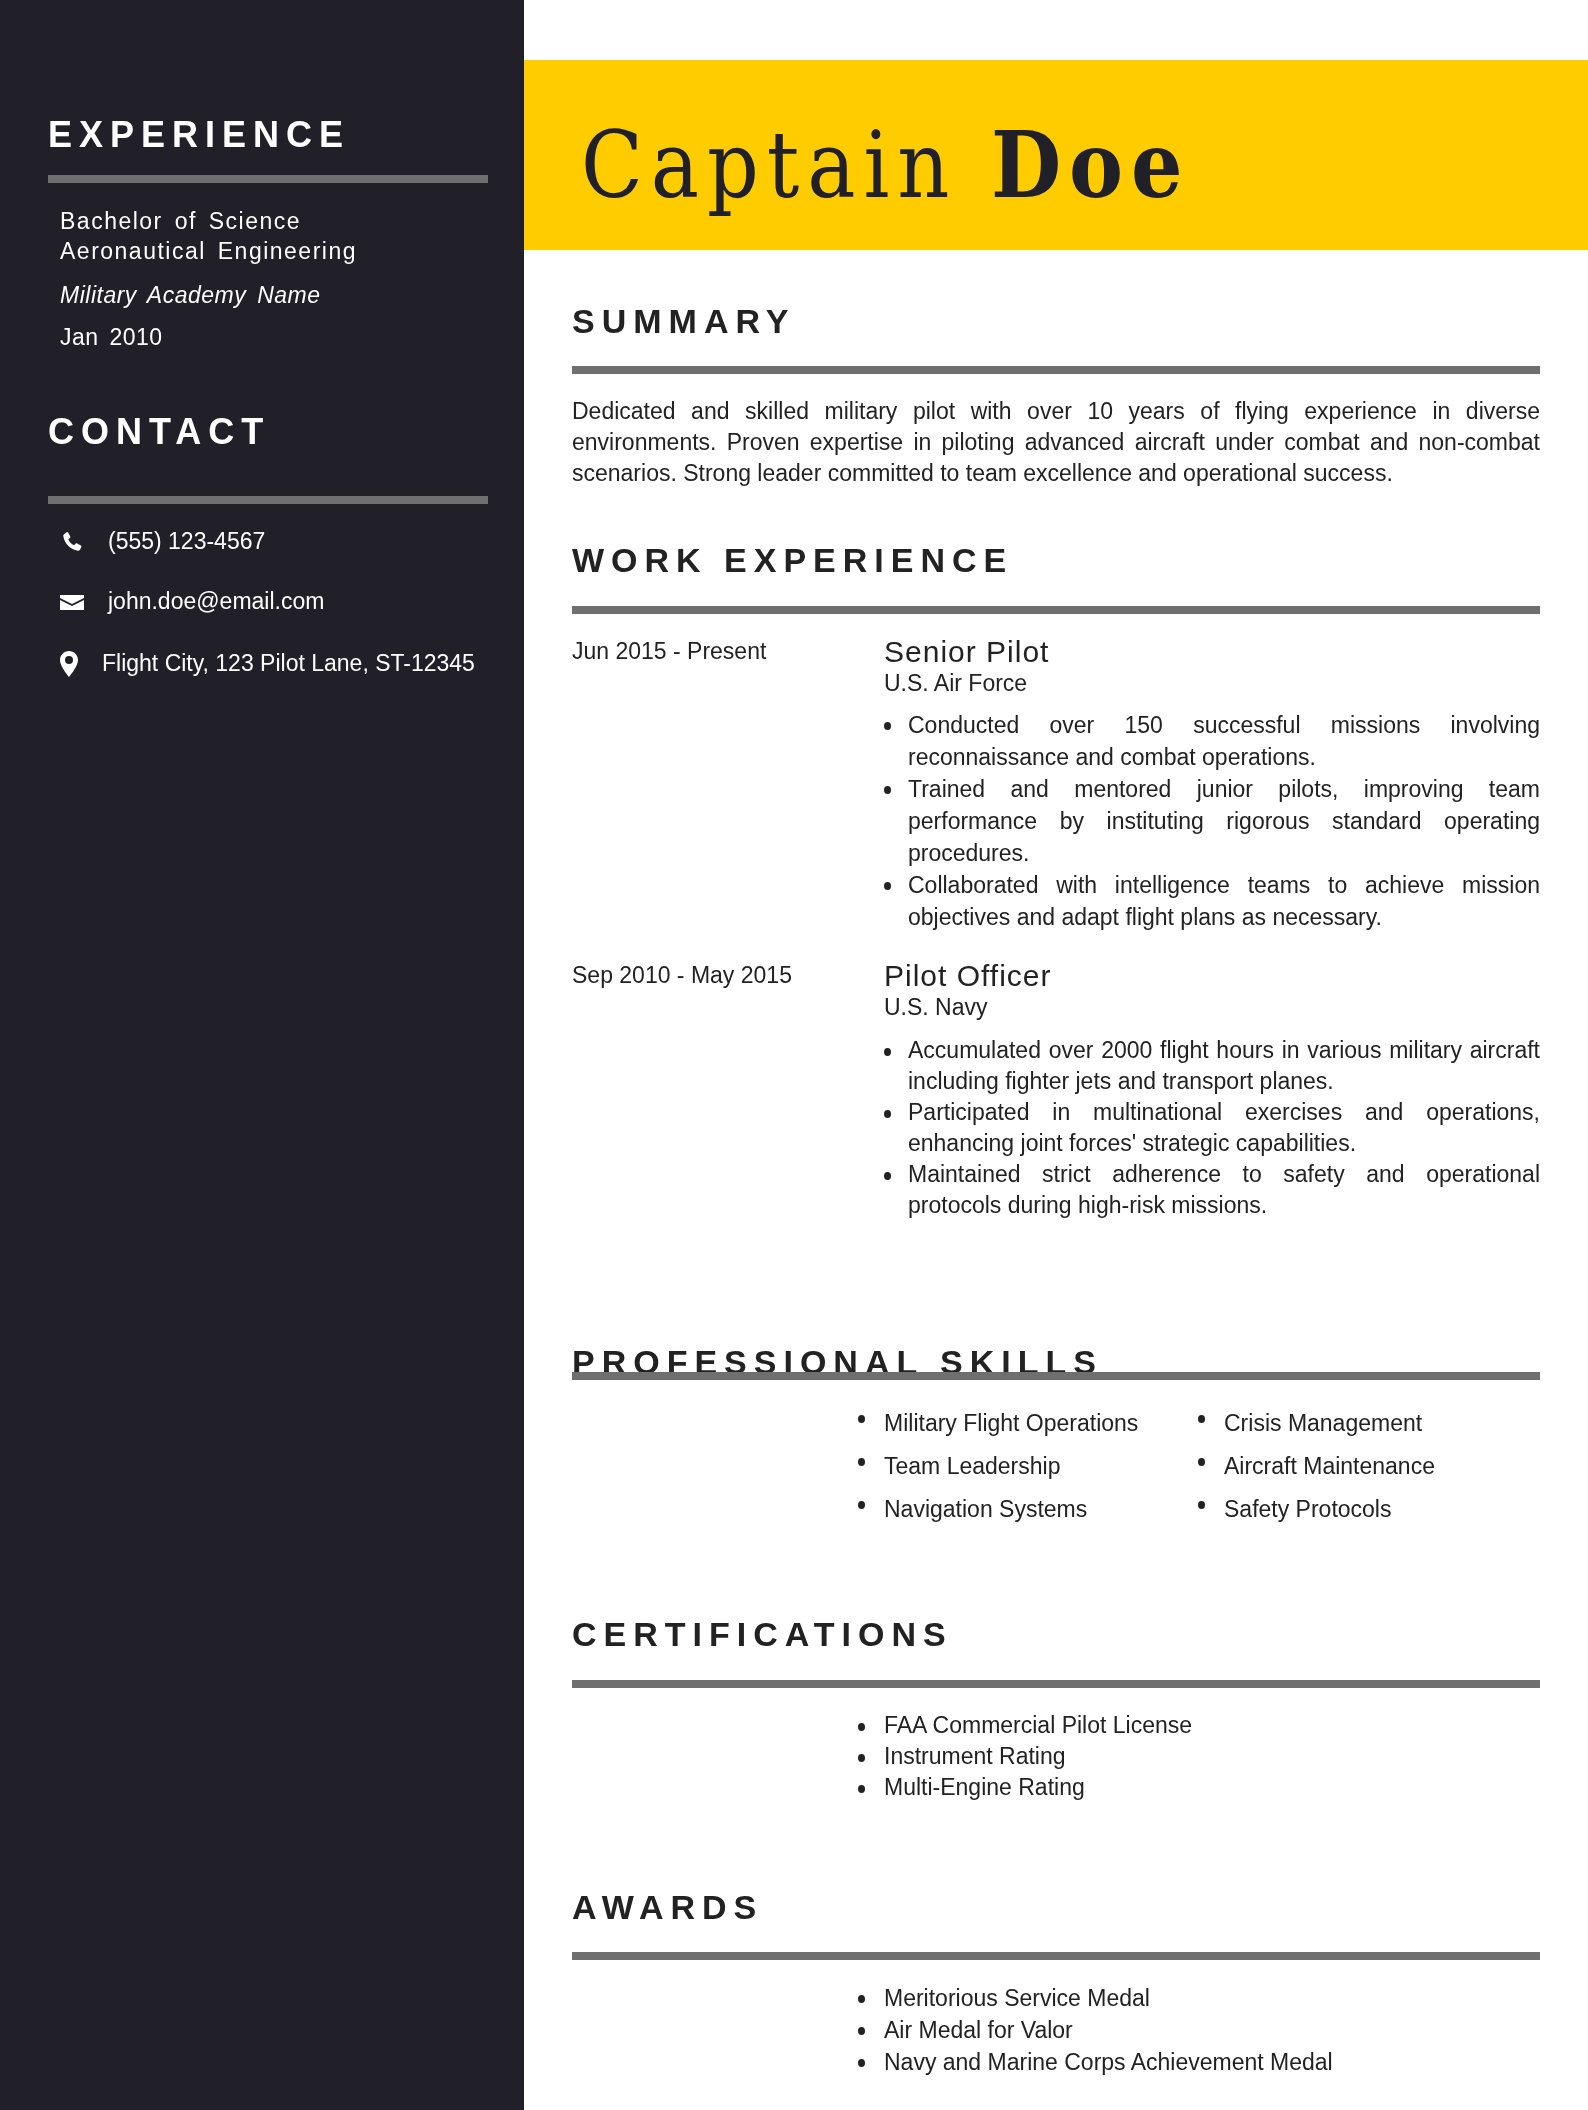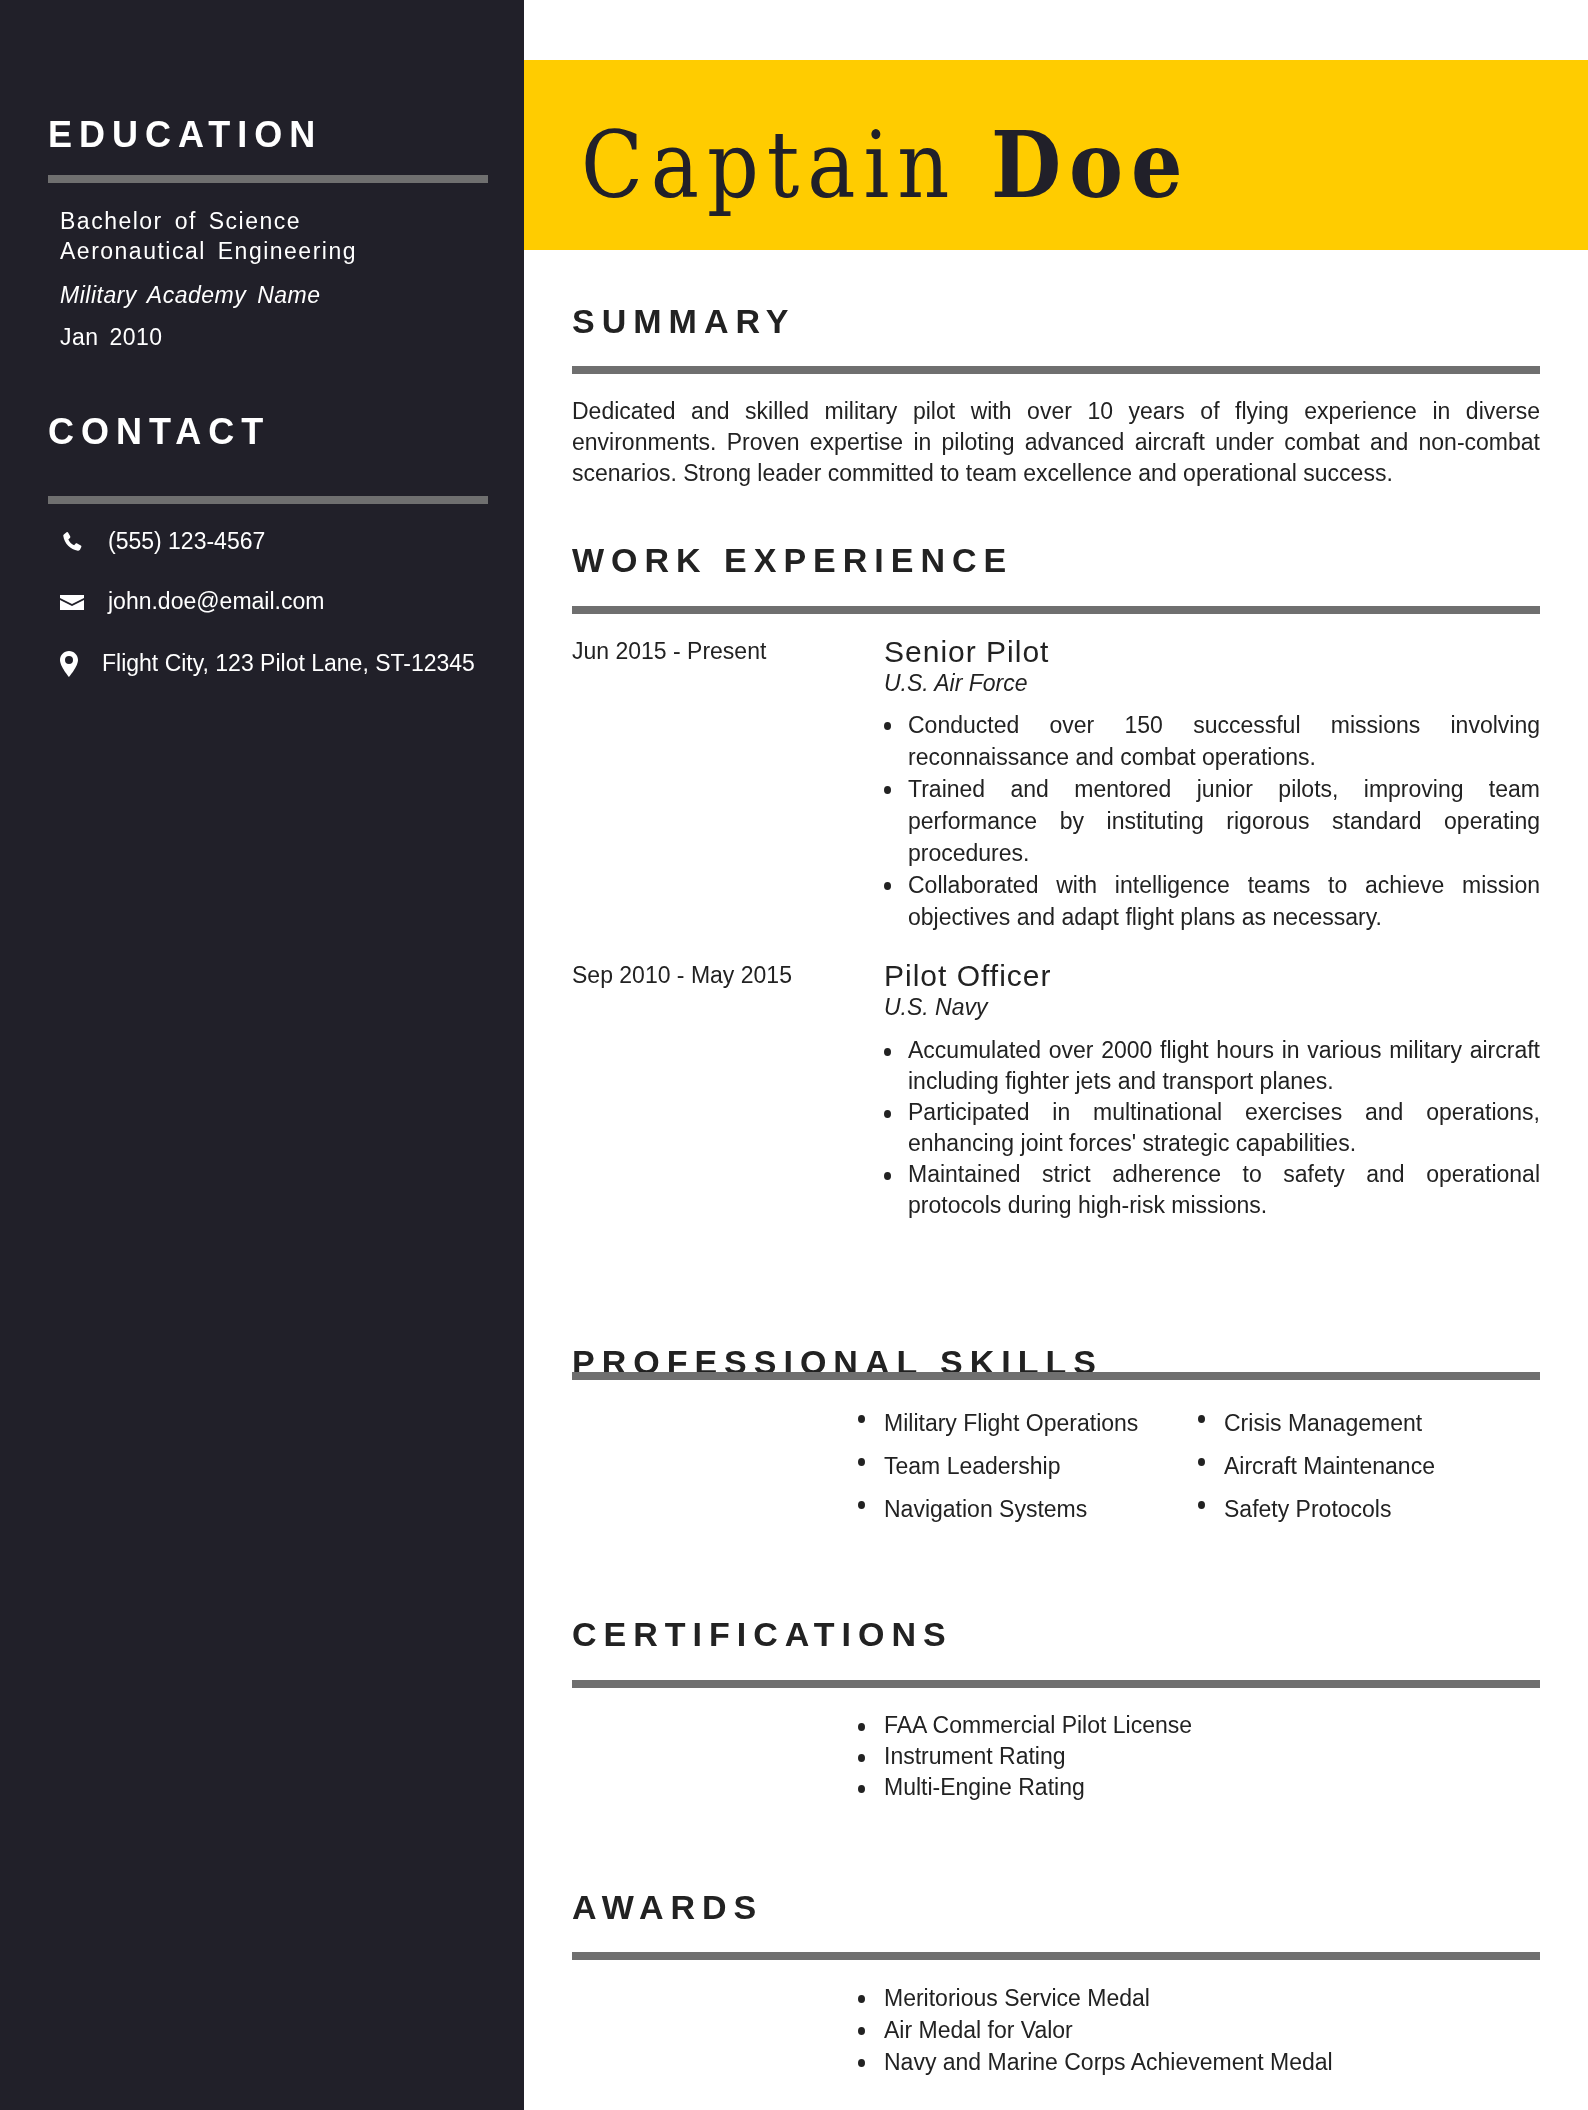--- a/index.html
+++ b/index.html
@@ -12,33 +12,33 @@
   .contact-row .ic{width:24px;height:31px;display:flex;align-items:center;justify-content:flex-start;flex:none;}
   .contact-row .txt{margin-left:24px;text-align:justify;text-align-last:left;flex:1;}
   .header-band{position:absolute;left:524px;top:60px;width:1064px;height:190px;background:#FFCC00;}
   .name{position:absolute;left:581px;top:110px;font-family:"DejaVu Serif","Liberation Serif",serif;font-size:92px;line-height:110px;letter-spacing:9px;color:#212029;white-space:nowrap;transform:scaleX(0.88);transform-origin:left top;}
   .name .last{font-weight:bold;}
   .main-h{position:absolute;left:572px;font-size:34px;font-weight:bold;letter-spacing:7px;color:#222222;margin:0;}
   .main-rule{position:absolute;left:572px;width:968px;height:8px;background:#6f6f6f;}
   .para{position:absolute;left:572px;width:968px;font-size:23px;line-height:31px;text-align:justify;color:#222222;}
   .job-date{position:absolute;left:572px;font-size:23px;line-height:31px;color:#222222;}
   .job-title{position:absolute;left:884px;font-size:30px;line-height:31px;letter-spacing:1px;color:#222222;}
-  .job-org{position:absolute;left:884px;font-size:23px;line-height:31px;font-style:italic;color:#222222;}
+  .job-org{position:absolute;left:884px;font-size:23px;line-height:31px;color:#222222;}
   .job-bullets{position:absolute;left:884px;width:656px;margin:0;padding:0;list-style:none;font-size:23px;line-height:32px;color:#222222;}
   .job-bullets li{position:relative;padding-left:24px;text-align:justify;}
   .job-bullets li::before{content:"";position:absolute;left:0;top:13px;width:7px;height:8px;border-radius:50%;background:#222222;}
   .blist{position:absolute;margin:0;padding:0;list-style:none;font-size:23px;color:#222222;}
   .blist li{position:relative;padding-left:26px;white-space:nowrap;}
   .blist li::before{content:"";position:absolute;left:0;top:13px;width:7px;height:8px;border-radius:50%;background:#222222;}
 </style>
 </head>
 <body>
 
 <aside class="sidebar">
-  <h2 class="side-h" style="top:114px;">EDUCATION</h2>
+  <h2 class="side-h" style="top:114px;">EXPERIENCE</h2>
   <div class="side-rule" style="top:175px;"></div>
   <div class="side-text" style="top:206px;">Bachelor of Science</div>
   <div class="side-text" style="top:236px;">Aeronautical Engineering</div>
   <div class="side-text" style="top:280px;font-style:italic;letter-spacing:0.5px;">Military Academy Name</div>
   <div class="side-text" style="top:322px;letter-spacing:0.5px;">Jan 2010</div>
 
   <h2 class="side-h" style="top:411px;">CONTACT</h2>
   <div class="side-rule" style="top:496px;"></div>
 
   <div class="contact-row" style="top:526px;">

